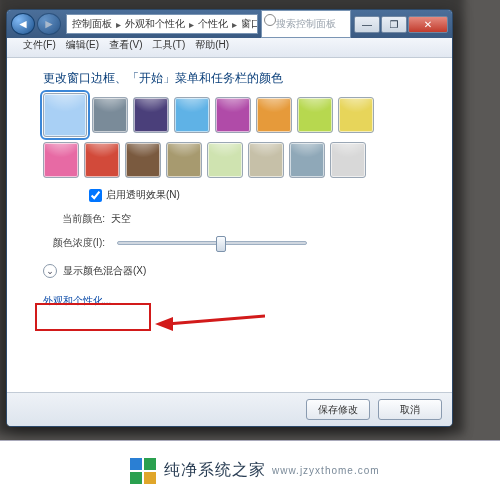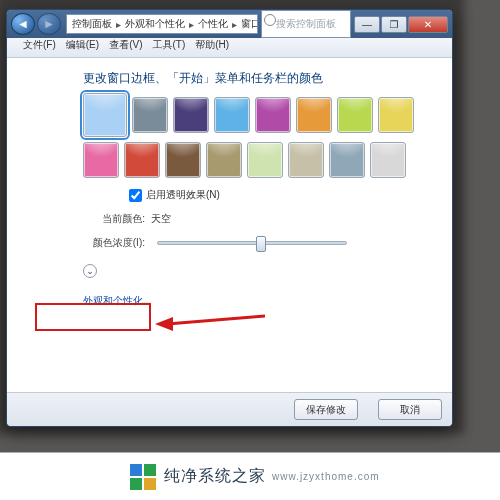--- a/index.html
+++ b/index.html
@@ -85,21 +85,21 @@
     height:20px;
     background:linear-gradient(#f3f6fb,#e2e8f1);
     border-bottom:1px solid #c2cbd6;
     display:flex; 
     font-size:10px; padding-left:11px;
   }
   .menubar span { padding:0 5px; }
   .content {
     position:absolute; left:0; right:0; top:48px; bottom:34px;
     background:#fff;
-    padding:12px 24px 8px 76px;
+    padding:12px 24px 8px 36px;
   }
   .heading {
     color:#0a3f7a; font-size:12px; margin-bottom:10px;
   }
   .swatch-row { display:flex; gap:5px; margin-bottom:5px; }
   .swatch {
     width:36px;height:36px;
     border:1px solid #9aa7b5; border-radius:3px;
     position:relative; overflow:hidden;
     box-shadow: inset 0 0 0 1px rgba(255,255,255,.6);
@@ -145,31 +145,31 @@
     pointer-events:none;
   }
   .arrow {
     position:absolute; left:148px; top:252px;
     width:110px; height:28px; pointer-events:none;
   }
   .footer {
     position:absolute; left:0; right:0; bottom:0; height:34px;
     background:linear-gradient(#eef2f7,#dde4ed);
     border-top:1px solid #c2cbd6;
-    display:flex; justify-content:flex-end; align-items:center; padding-right:10px; gap:20px;
+    display:flex; justify-content:flex-end; align-items:center; padding-right:10px; gap:8px;
   }
   .btn {
     min-width:64px; height:21px; font-size:10px;
     background:linear-gradient(#fcfdfe,#e4e9f0);
     border:1px solid #8a9bb0; border-radius:3px;
     display:flex;align-items:center;justify-content:center; padding:0 8px;
   }
   
   .wm {
-    position:absolute; left:0; bottom:0; width:500px; height:48px;
+    position:absolute; left:0; bottom:0; width:500px; height:60px;
     background:#fff;
     display:flex;align-items:center;
     padding-left:130px;
     border-top:1px solid #aab;
     font-size:16px; color:#2b3f55; letter-spacing:1px;
   }
   .wm .logo {
     width:26px;height:26px;margin-right:8px;
     display:grid;grid-template-columns:1fr 1fr;grid-template-rows:1fr 1fr;gap:2px;
   }
@@ -250,20 +250,21 @@
 
     <div class="kv">
       <span class="lab">颜色浓度(I):</span>
       <div class="slider">
         <div class="thumb"></div>
       </div>
     </div>
 
     <div class="expander">
       <div class="chev">⌄</div>
+      <span>显示颜色混合器(X)</span>
     </div>
 
     <a href="#" class="link">外观和个性化...</a>
 
     <div class="highlight-box"></div>
     <svg class="arrow" viewBox="0 0 110 28">
       <defs></defs>
       <line x1="110" y1="6" x2="12" y2="14" stroke="#d21a1a" stroke-width="3"></line>
       <polygon points="0,14 18,7 18,21" fill="#d21a1a"></polygon>
     </svg>

